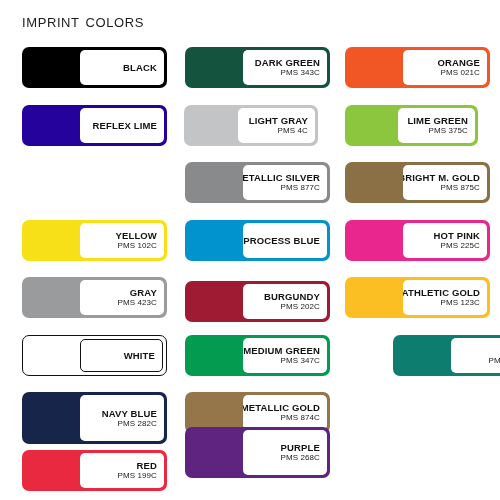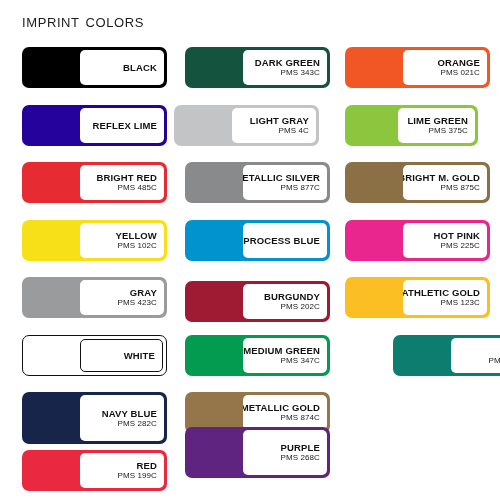--- a/index.html
+++ b/index.html
@@ -132,38 +132,32 @@
         <div class="inner-label">
           <div class="color-name">ORANGE</div>
           <div class="color-code">PMS 021C</div>
         </div>
       </div>
       <div class="swatch" style="left: 22px; top: 104.5px; width: 145px; height: 41px; background: rgb(37, 2, 155);">
         <div class="inner-label">
           <div class="color-name">REFLEX LIME</div>
         </div>
       </div>
-      <div class="swatch has-code" style="left: 174px; top: 104.5px; width: 145px; height: 41px; background: rgb(195, 196, 198);">
+      <div class="swatch has-code" style="left: 184px; top: 104.5px; width: 134px; height: 41px; background: rgb(195, 196, 198);">
         <div class="inner-label">
           <div class="color-name">LIGHT GRAY</div>
           <div class="color-code">PMS 4C</div>
         </div>
       </div>
       <div class="swatch has-code" style="left: 345px; top: 104.5px; width: 133px; height: 41px; background: rgb(140, 198, 62);">
         <div class="inner-label">
           <div class="color-name">LIME GREEN</div>
           <div class="color-code">PMS 375C</div>
         </div>
       </div>
-      <div class="swatch has-code" style="left: 22px; top: 162px; width: 145px; height: 41px; background: rgb(230, 44, 50);">
-        <div class="inner-label">
-          <div class="color-name">BRIGHT RED</div>
-          <div class="color-code">PMS 485C</div>
-        </div>
-      </div>
       <div class="swatch has-code" style="left: 185px; top: 162px; width: 145px; height: 41px; background: rgb(136, 138, 140);">
         <div class="inner-label">
           <div class="color-name">METALLIC SILVER</div>
           <div class="color-code">PMS 877C</div>
         </div>
       </div>
       <div class="swatch has-code" style="left: 345px; top: 162px; width: 145px; height: 41px; background: rgb(138, 112, 68);">
         <div class="inner-label">
           <div class="color-name">BRIGHT M. GOLD</div>
           <div class="color-code">PMS 875C</div>

